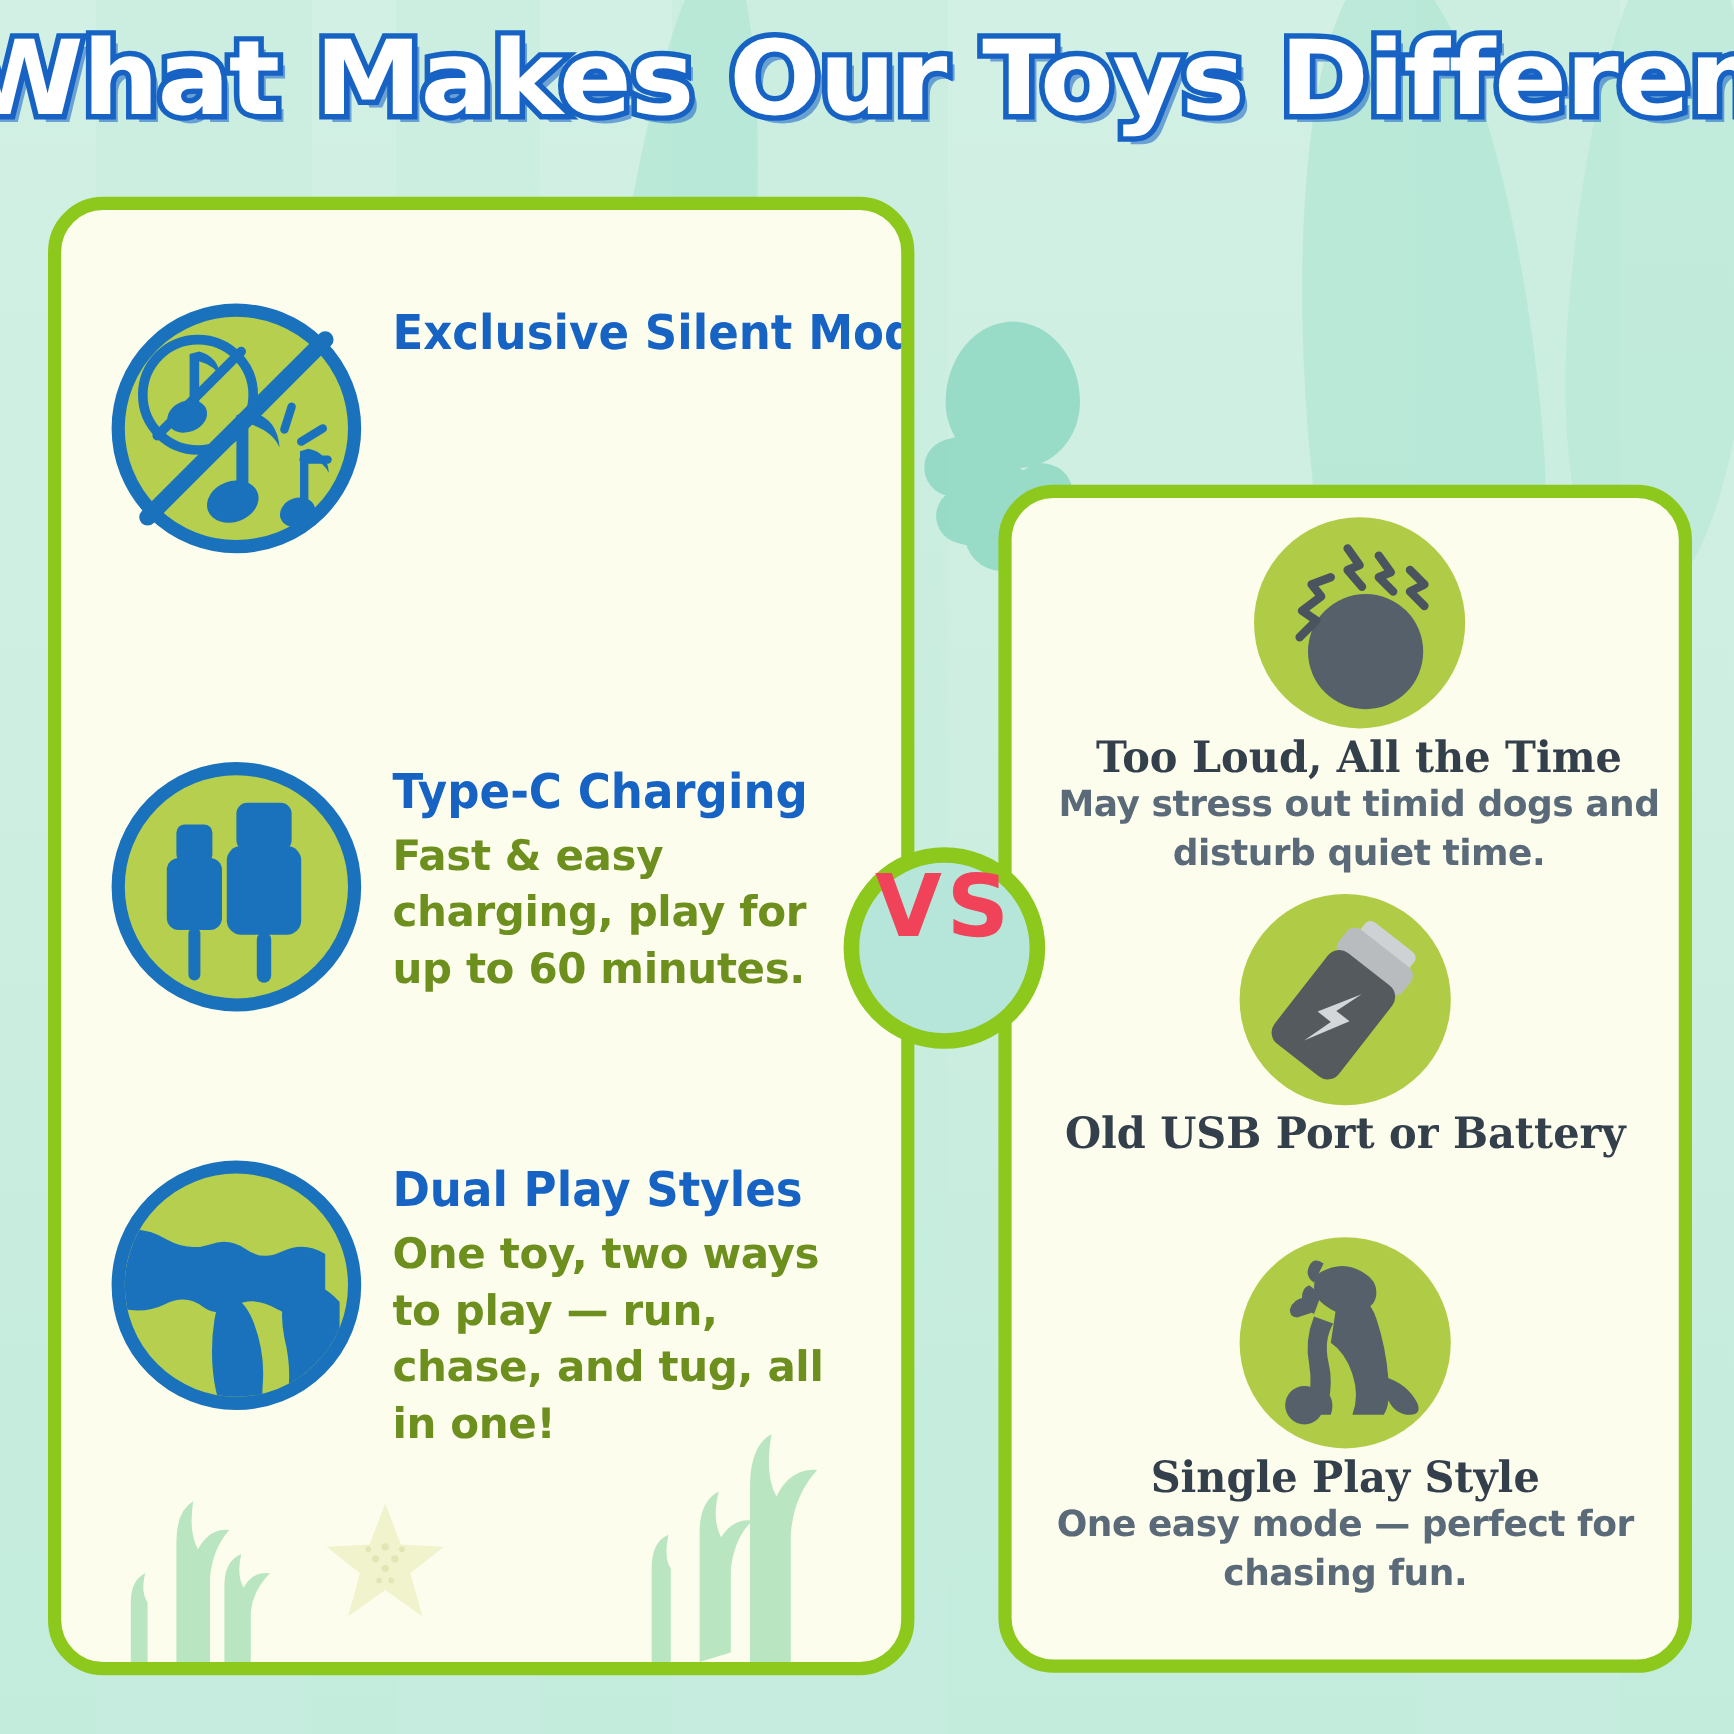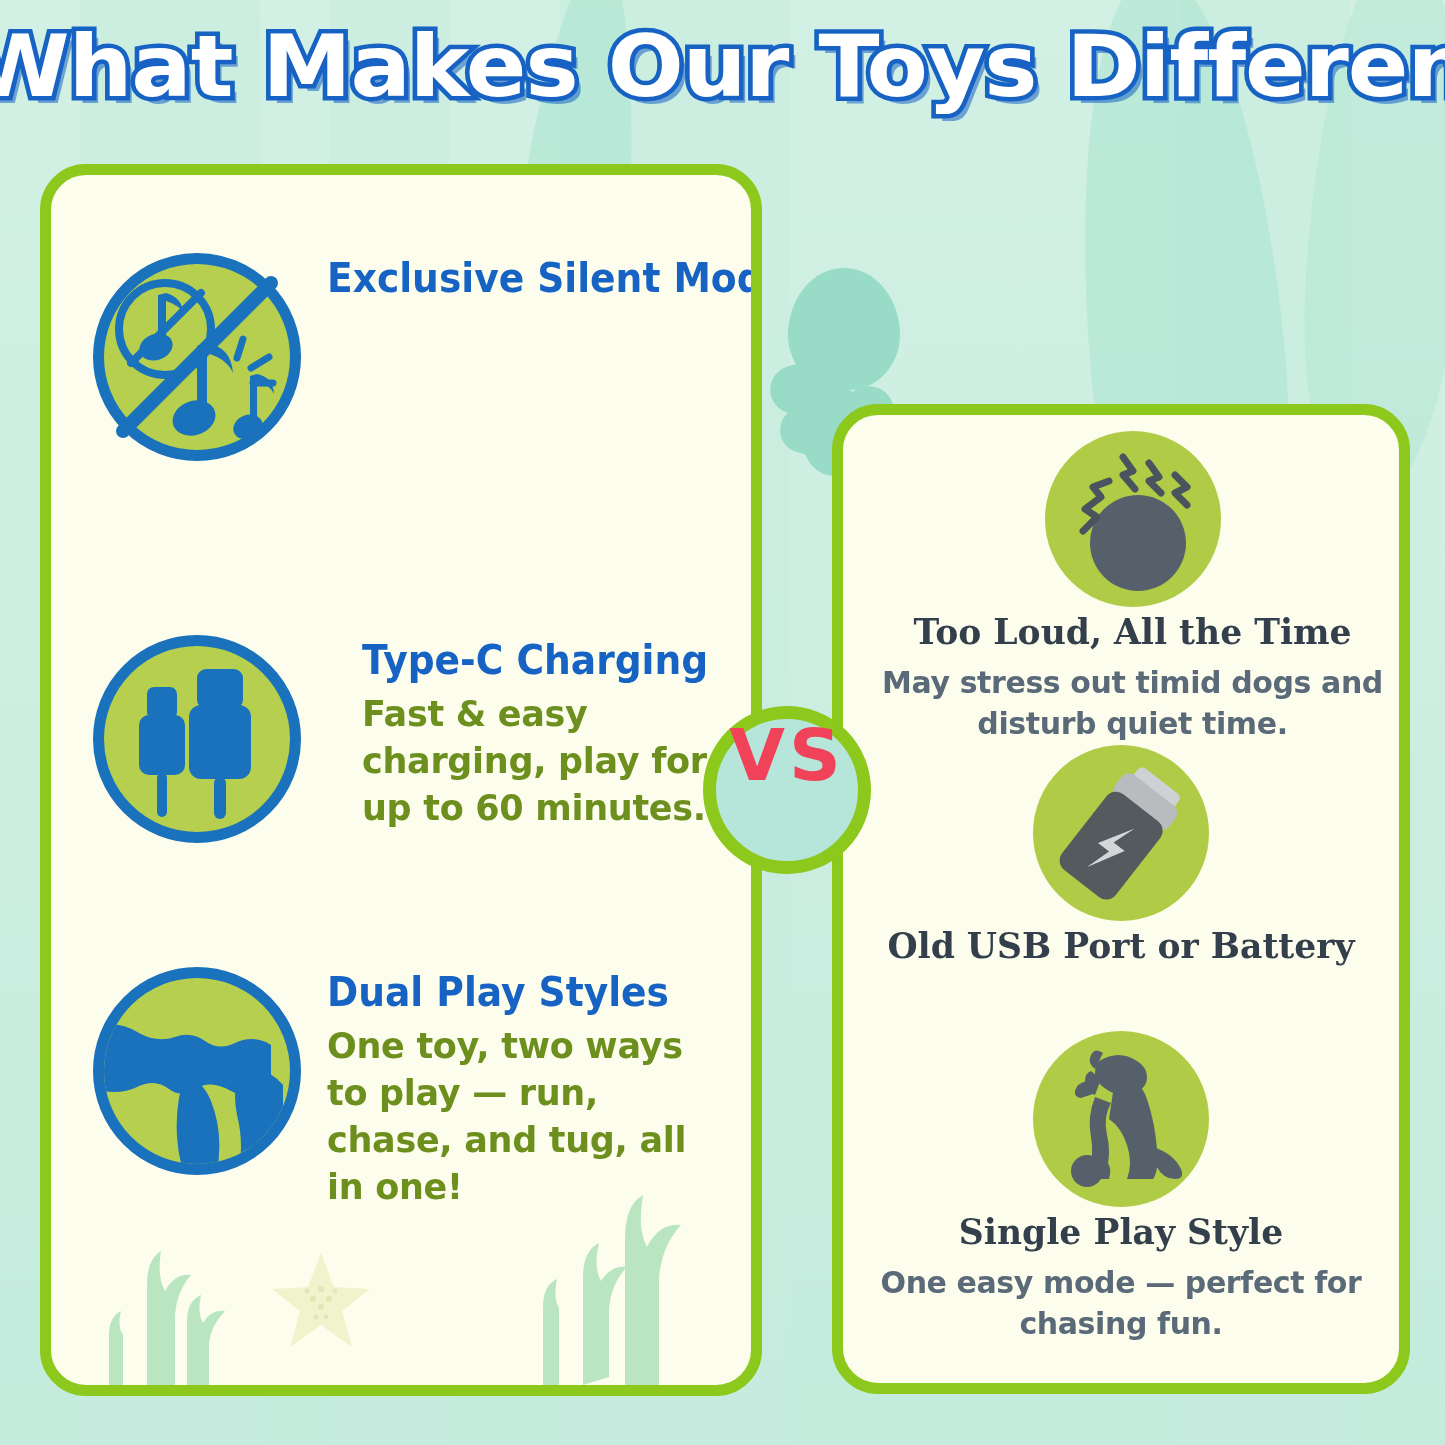--- a/index.html
+++ b/index.html
@@ -65,21 +65,21 @@
   .rrow{position:absolute;left:0;right:0;text-align:center;}
   .r-icon{width:176px;height:176px;margin:0 auto;position:relative;}
   .r-head{
     font-family:"DejaVu Serif", serif;font-weight:bold;
     font-size:36px;color:#333f4a;line-height:1.05;
     margin-top:6px;white-space:nowrap;transform:scaleX(.96);
   }
   .r-body{
     font-family:"DejaVu Sans", sans-serif;font-weight:bold;
     font-size:30px;color:#5a6a78;line-height:1.36;
-    letter-spacing:-.4px;margin-top:12px;
+    letter-spacing:-.4px;margin-top:0;
   }
 
   
   .gcircle-out{
     position:absolute;inset:0;border-radius:50%;
     background:#b6cf4f;border:11px solid #1a72bd;box-sizing:border-box;
   }
   .gcircle-flat{position:absolute;inset:0;border-radius:50%;background:#b0cc46;}
 
   
@@ -188,21 +188,21 @@
             <line x1="158" y1="115" x2="176" y2="104"></line>
             <line x1="160" y1="130" x2="180" y2="130"></line>
           </g>
         </svg>
       </div>
       <div class="l-text">
         <div class="l-head">Exclusive Silent Mode</div>
       </div>
     </div>
 
-    <div class="lrow" style="left:42px;top:460px;width:640px;gap:35px;">
+    <div class="lrow" style="left:42px;top:460px;width:640px;">
       <div class="l-icon">
         <div class="gcircle-out"></div>
         <svg style="position:absolute;inset:0;" width="208" height="208" viewBox="0 0 208 208">
           <g fill="#1a72bd">
 
             <rect x="54" y="52" width="30" height="32" rx="7"></rect>
             <rect x="46" y="80" width="46" height="60" rx="10"></rect>
             <rect x="64" y="138" width="10" height="44" rx="5"></rect>
 
             <rect x="104" y="34" width="46" height="40" rx="9"></rect>

